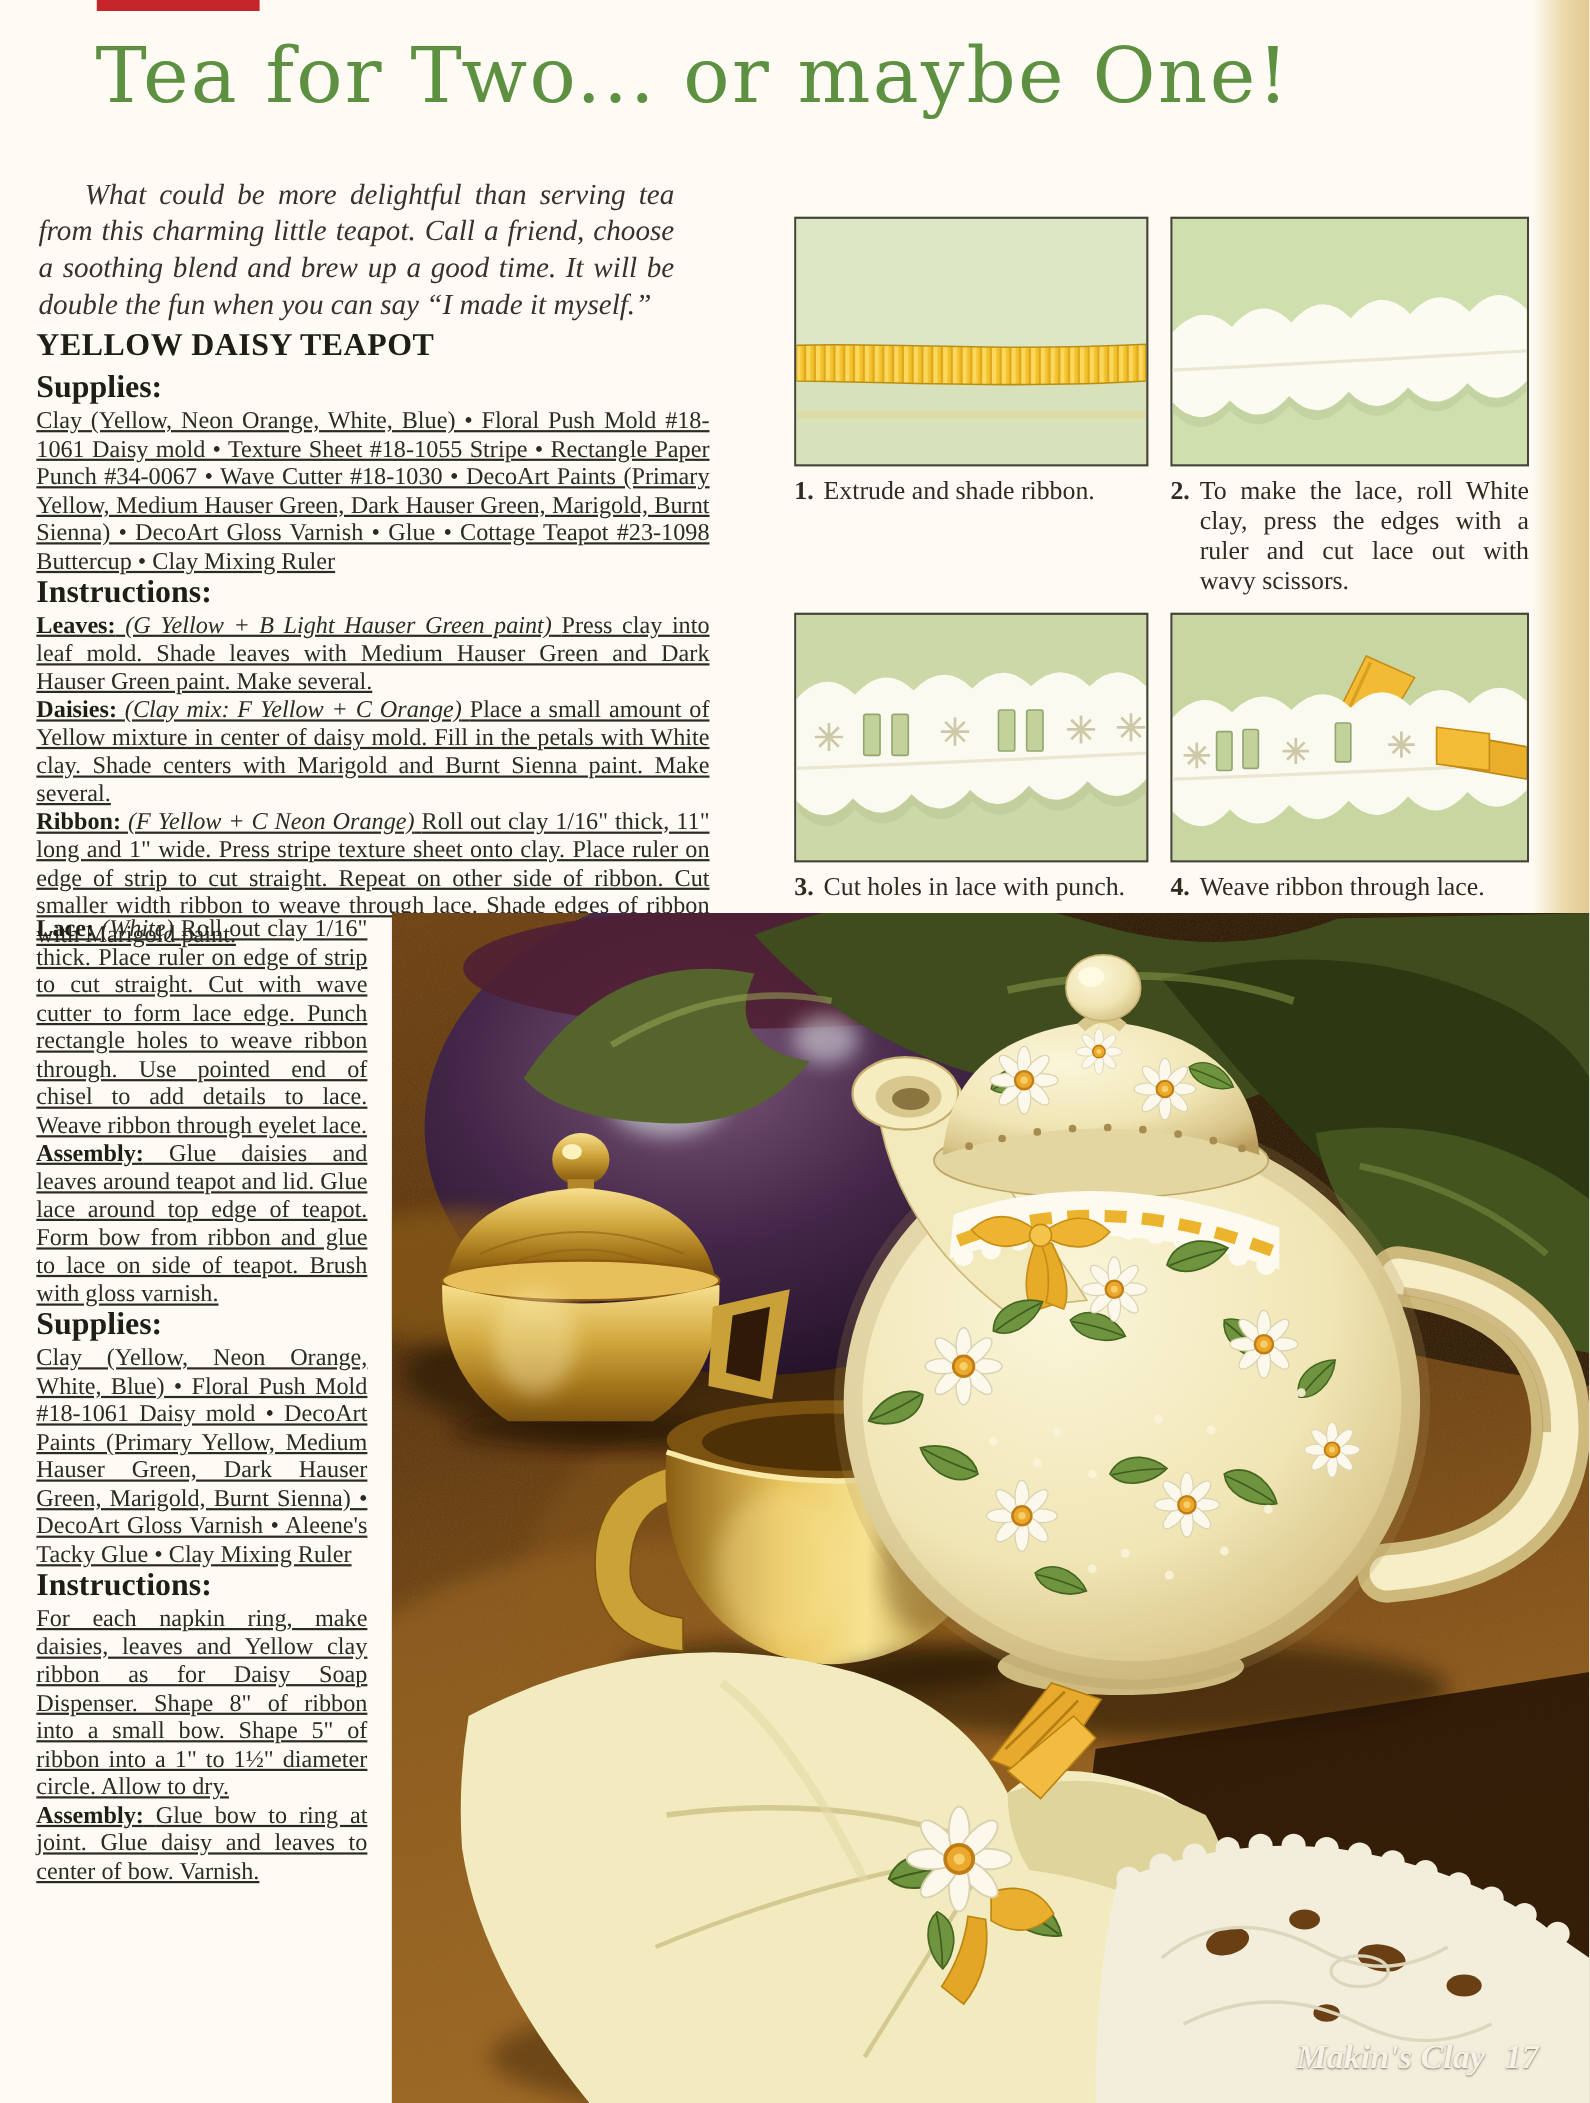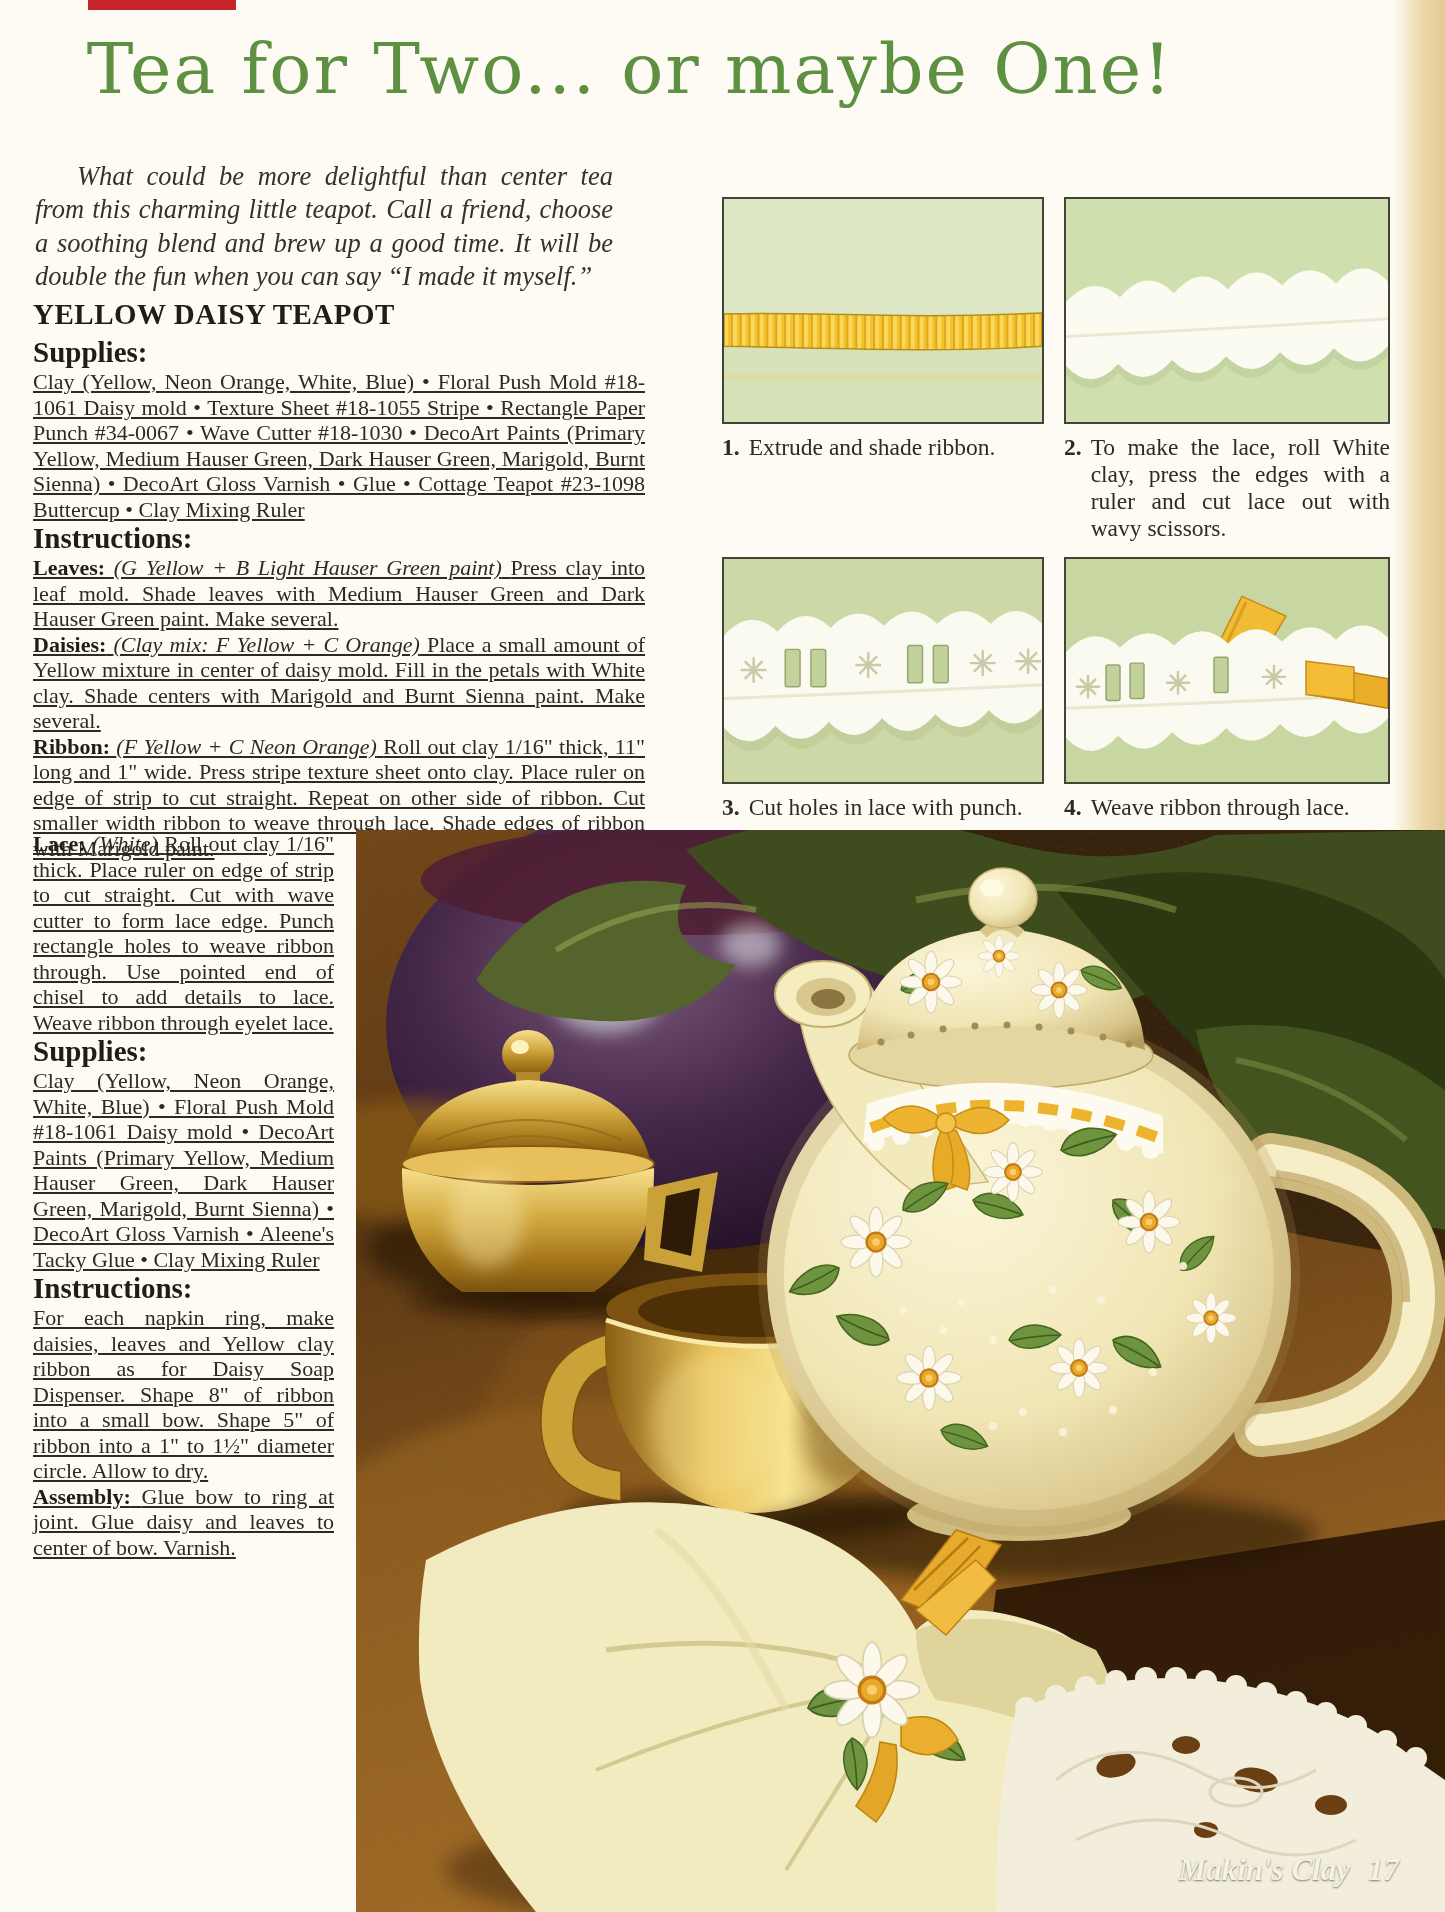--- a/index.html
+++ b/index.html
@@ -36,34 +36,35 @@
   .footer .pg{margin-left:18px;}
 </style>
 </head>
 <body>
 
 <div class="page">
   <div class="edge-band"></div>
   <div class="red-mark"></div>
 
   <h1 class="title">Tea for Two... or maybe One!</h1>
-  <p class="intro">What could be more delightful than center tea from this charming little teapot. Call a friend, choose a soothing blend and brew up a good time. It will be double the fun when you can say “I made it myself.”</p>
+  <p class="intro">What could be more delightful than serving tea from this charming little teapot. Call a friend, choose a soothing blend and brew up a good time. It will be double the fun when you can say “I made it myself.”</p>
 
   <section class="col-upper">
     <h2 class="sect">YELLOW DAISY TEAPOT</h2>
     <h3 class="lbl">Supplies:</h3>
     <p class="body">Clay (Yellow, Neon Orange, White, Blue) • Floral Push Mold #18-1061 Daisy mold • Texture Sheet #18-1055 Stripe • Rectangle Paper Punch #34-0067 • Wave Cutter #18-1030 • DecoArt Paints (Primary Yellow, Medium Hauser Green, Dark Hauser Green, Marigold, Burnt Sienna) • DecoArt Gloss Varnish • Glue • Cottage Teapot #23-1098 Buttercup • Clay Mixing Ruler</p>
     <h3 class="lbl">Instructions:</h3>
     <p class="body"><span class="steplbl">Leaves:</span> <span class="note">(G Yellow + B Light Hauser Green paint)</span> <span>Press clay into leaf mold. Shade leaves with Medium Hauser Green and Dark Hauser Green paint. Make several.</span></p>
     <p class="body"><span class="steplbl">Daisies:</span> <span class="note">(Clay mix: F Yellow + C Orange)</span> <span>Place a small amount of Yellow mixture in center of daisy mold. Fill in the petals with White clay. Shade centers with Marigold and Burnt Sienna paint. Make several.</span></p>
     <p class="body"><span class="steplbl">Ribbon:</span> <span class="note">(F Yellow + C Neon Orange)</span> <span>Roll out clay 1/16" thick, 11" long and 1" wide. Press stripe texture sheet onto clay. Place ruler on edge of strip to cut straight. Repeat on other side of ribbon. Cut smaller width ribbon to weave through lace. Shade edges of ribbon with Marigold paint.</span></p>
   </section>
 
   <section class="col-narrow">
     <p class="body"><span class="steplbl">Lace:</span> <span class="note">(White)</span> <span>Roll out clay 1/16" thick. Place ruler on edge of strip to cut straight. Cut with wave cutter to form lace edge. Punch rectangle holes to weave ribbon through. Use pointed end of chisel to add details to lace. Weave ribbon through eyelet lace.</span></p>
+    <p class="body"><span class="steplbl">Assembly:</span> <span>Glue daisies and leaves around teapot and lid. Glue lace around top edge of teapot. Form bow from ribbon and glue to lace on side of teapot. Brush with gloss varnish.</span></p>
 
     <h3 class="lbl">Supplies:</h3>
     <p class="body">Clay (Yellow, Neon Orange, White, Blue) • Floral Push Mold #18-1061 Daisy mold • DecoArt Paints (Primary Yellow, Medium Hauser Green, Dark Hauser Green, Marigold, Burnt Sienna) • DecoArt Gloss Varnish • Aleene's Tacky Glue • Clay Mixing Ruler</p>
     <h3 class="lbl">Instructions:</h3>
     <p class="body">For each napkin ring, make daisies, leaves and Yellow clay ribbon as for Daisy Soap Dispenser. Shape 8" of ribbon into a small bow. Shape 5" of ribbon into a 1" to 1½" diameter circle. Allow to dry.</p>
     <p class="body"><span class="steplbl">Assembly:</span> <span>Glue bow to ring at joint. Glue daisy and leaves to center of bow. Varnish.</span></p>
   </section>
 
   <figure class="stepfig f1">
     <svg class="sphoto" viewBox="0 0 322 227" preserveAspectRatio="none">

